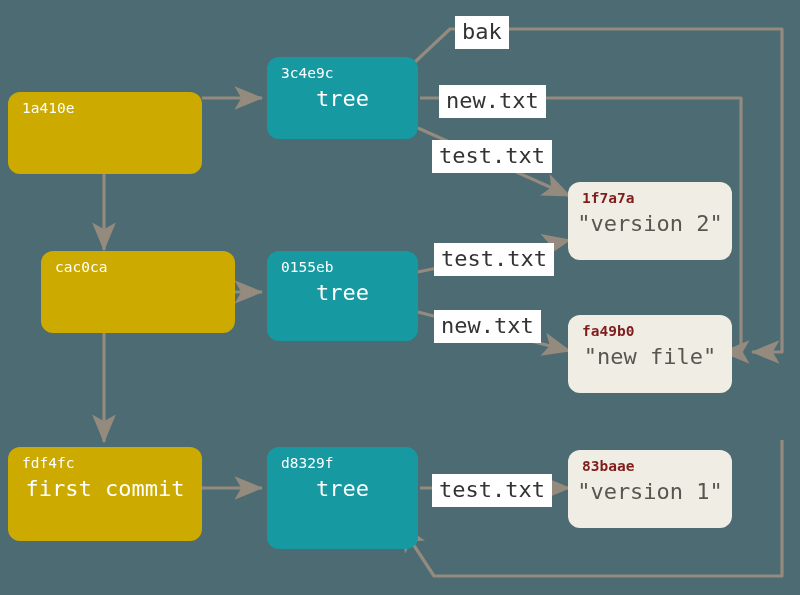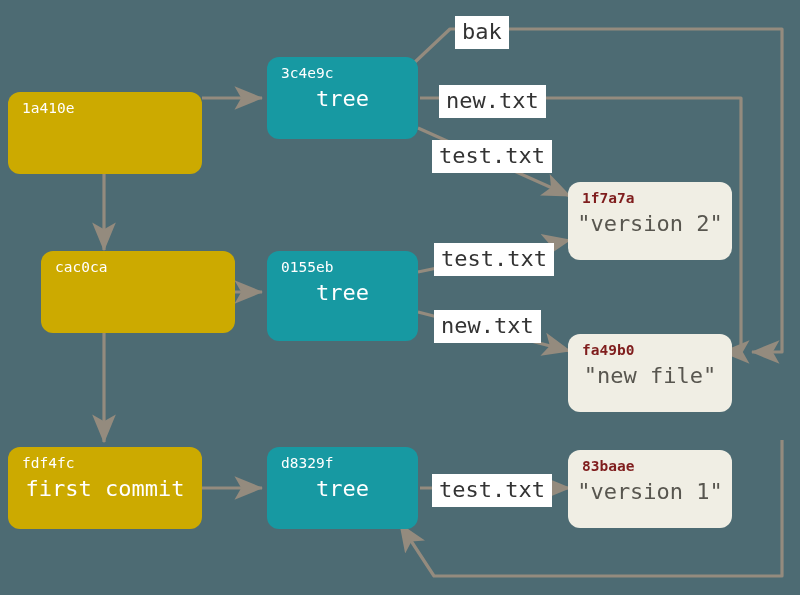--- a/index.html
+++ b/index.html
@@ -109,46 +109,46 @@
 </svg>
 
 <div class="node-box node-commit" style="left:8px; top:57px; width:194px; height:82px;margin-top:35px;">
   <span class="node-hash">1a410e</span>
 </div>
 
 <div class="node-box node-commit" style="left:0; top:251px; width:194px; height:82px;margin-left:41px;">
   <span class="node-hash">cac0ca</span>
 </div>
 
-<div class="node-box node-commit" style="left:8px; top:447px; width:194px; height:82px;">
+<div class="node-box node-commit" style="left:8px; top:447px; width:194px; height:94px;">
   <span class="node-hash">fdf4fc</span>
   <span class="node-title">first commit</span>
 </div>
 
 <div class="node-box node-tree" style="left:267px; top:57px; width:151px; height:82px;padding-left:20px;">
   <span class="node-hash">3c4e9c</span>
   <span class="node-title">tree</span>
 </div>
 
 <div class="node-box node-tree" style="left:267px; top:251px; width:151px; height:90px;">
   <span class="node-hash">0155eb</span>
   <span class="node-title">tree</span>
 </div>
 
-<div class="node-box node-tree" style="left:267px; top:447px; width:151px; height:82px;">
+<div class="node-box node-tree" style="left:267px; top:447px; width:151px; height:102px;">
   <span class="node-hash">d8329f</span>
   <span class="node-title">tree</span>
 </div>
 
 <div class="node-box node-blob" style="left:568px; top:182px; width:164px; height:78px;">
   <span class="node-hash">1f7a7a</span>
   <span class="node-title">"version 2"</span>
 </div>
 
-<div class="node-box node-blob" style="left:568px; top:315px; width:164px; height:78px;margin-top:19px;">
+<div class="node-box node-blob" style="left:568px; top:315px; width:164px; height:78px;">
   <span class="node-hash">fa49b0</span>
   <span class="node-title">"new file"</span>
 </div>
 
 <div class="node-box node-blob" style="left:568px; top:450px; width:164px; height:78px;">
   <span class="node-hash">83baae</span>
   <span class="node-title">"version 1"</span>
 </div>
 
 <div class="edge-label" style="left:455px; top:16px;">bak</div>

